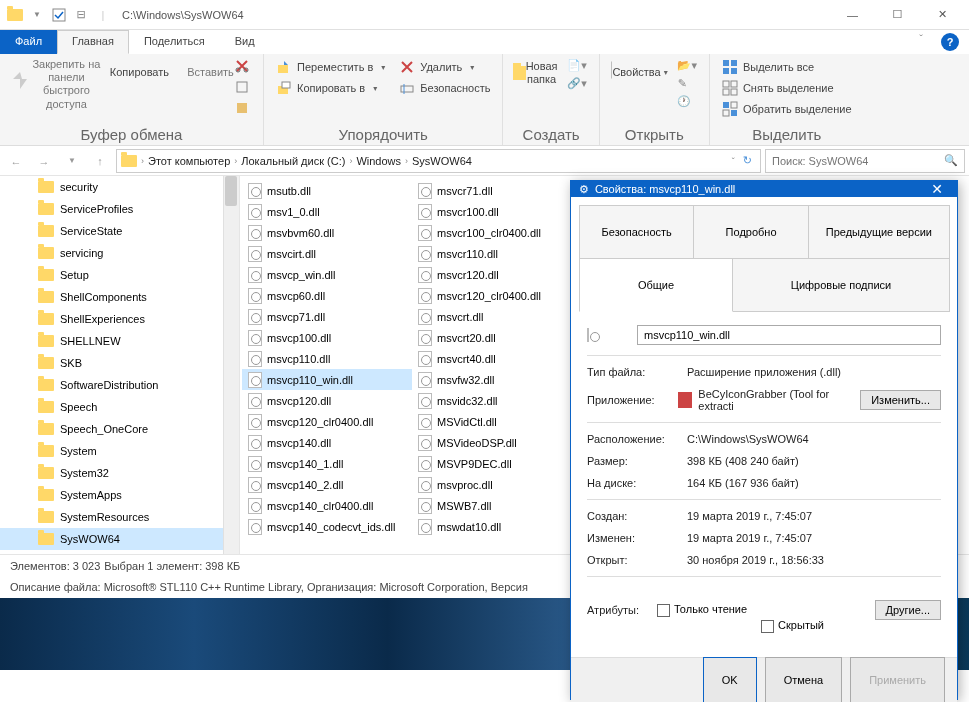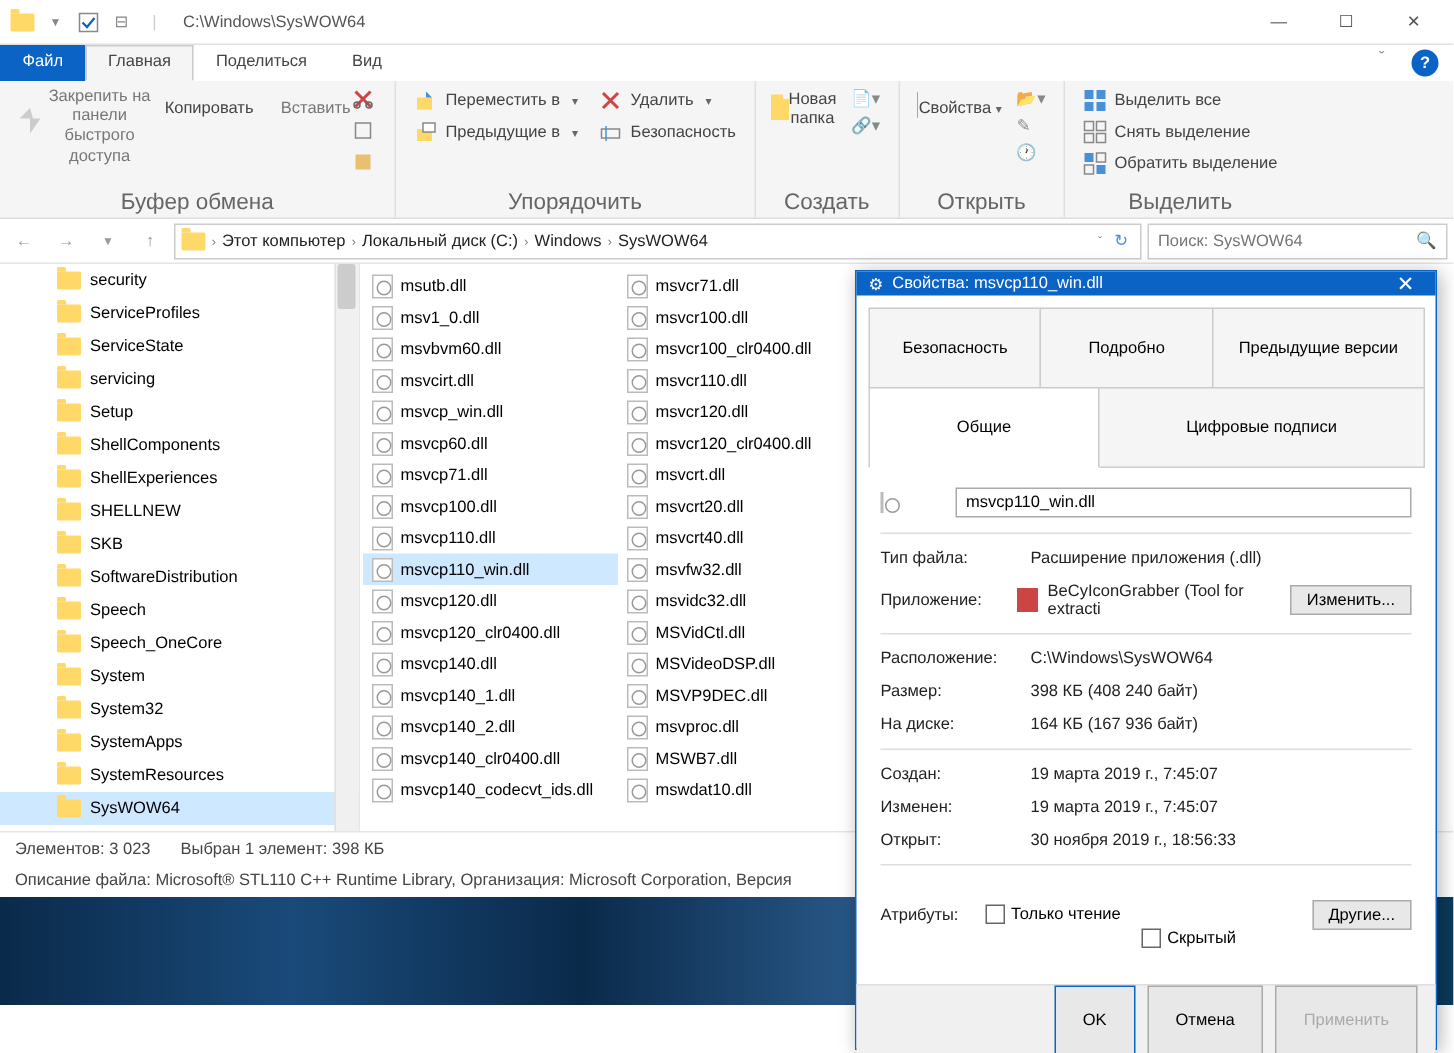--- a/index.html
+++ b/index.html
@@ -51,21 +51,21 @@
 .folder-icon { width: 16px; height: 12px; background: #ffd868; border-radius: 1px; position: relative; }
 .folder-icon::before { content: ""; position: absolute; top: -3px; left: 0; width: 6px; height: 3px; background: #ffd868; border-radius: 1px 1px 0 0; }
 
 .file-list { flex: 1; display: flex; flex-wrap: wrap; flex-direction: column; align-content: flex-start; padding: 4px 2px; overflow: hidden; position: relative; }
 .file-item { display: flex; align-items: center; gap: 5px; padding: 2px 6px; width: 170px; height: 21px; }
 .file-item.selected { background: #cde8ff; }
 .dll-icon { width: 14px; height: 16px; border: 1px solid #bbb; background: #fff; position: relative; }
 .dll-icon::before { content: ""; position: absolute; top: 3px; left: 2px; width: 8px; height: 8px; border: 1px solid #999; border-radius: 50%; }
 
 
-.status-bar { height: 22px; border-top: 1px solid #e5e5e5; display: flex; align-items: center; padding: 0 10px; gap: 20px; color: #444; }
+.status-bar { height: 22px; border-top: 1px solid #e5e5e5; display: flex; align-items: center; padding: 0 10px; gap: 4px; color: #444; }
 .desc-bar { height: 22px; display: flex; align-items: center; padding: 0 10px; color: #444; }
 .bg-stripe { height: 72px; background: linear-gradient(90deg, #0a2a4a 0%, #1a4a7a 20%, #0a2a4a 40%, #2a5a8a 60%, #0a3a5a 100%); position: relative; overflow: hidden; }
 
 
 .props-dialog { position: absolute; top: 180px; left: 570px; width: 388px; height: 520px; background: #fff; border: 1px solid #0b63c6; box-shadow: 2px 2px 12px rgba(0,0,0,0.3); z-index: 100; display: flex; flex-direction: column; }
 .props-title { height: 30px; background: #0b63c6; color: #fff; display: flex; align-items: center; padding: 0 8px; }
 .props-title .txt { flex: 1; }
 .props-title .close { width: 24px; text-align: center; font-size: 14px; }
 .props-tabs { display: flex; flex-wrap: wrap; margin: 8px 8px 0; }
 .props-tab { padding: 20px 12px; border: 1px solid #ccc; background: #f5f5f5; margin-right: -1px; margin-bottom: -1px; font-size: 11px; }
@@ -174,21 +174,21 @@
               <rect x="2" y="6" width="10" height="8" fill="#ffd868"></rect>
               <path d="M8 2 L12 6 L8 6 Z" fill="#4a90d9"></path>
             </svg>
             <span>Переместить в</span>
           </span>
         <span class="small-btn caret">
             <svg class="ico" width="16" height="16">
               <rect x="2" y="6" width="10" height="8" fill="#ffd868"></rect>
               <rect x="6" y="2" width="8" height="6" fill="#fff" stroke="#888"></rect>
             </svg>
-            <span>Предыдущие в</span>
+            <span>Копировать в</span>
           </span>
       </div>
       <div class="btn-stack">
         <span class="small-btn caret">
             <svg class="ico" width="16" height="16">
               <path d="M3 3 L13 13 M13 3 L3 13" stroke="#c44" stroke-width="2"></path>
             </svg>
             <span>Удалить</span>
           </span>
         <span class="small-btn">

